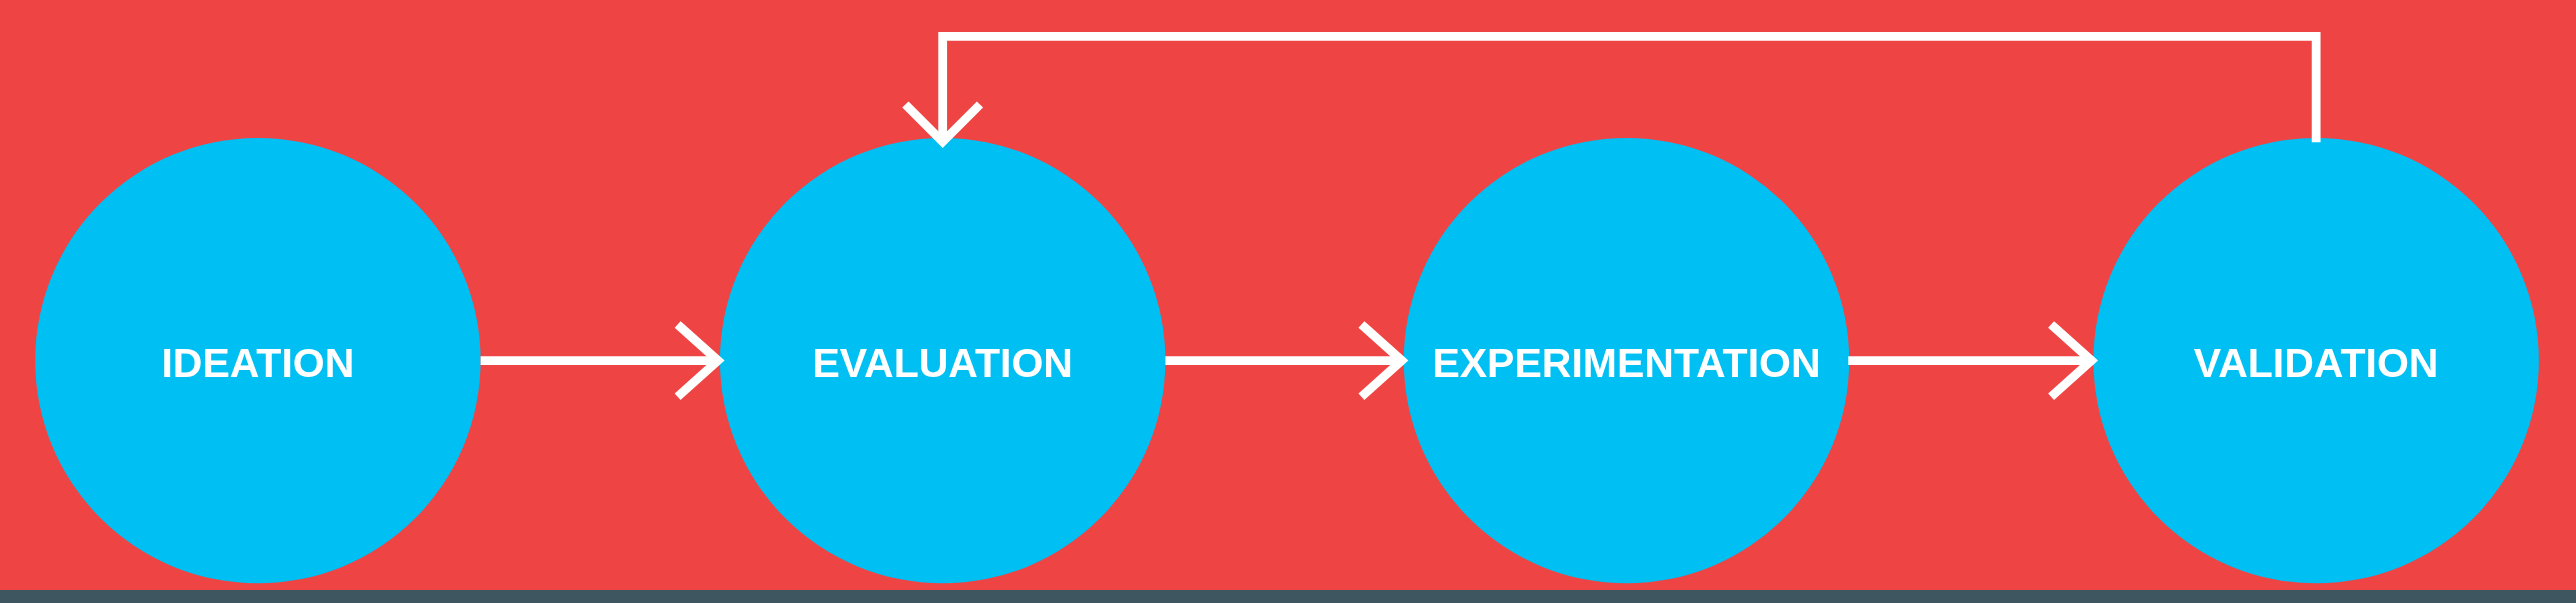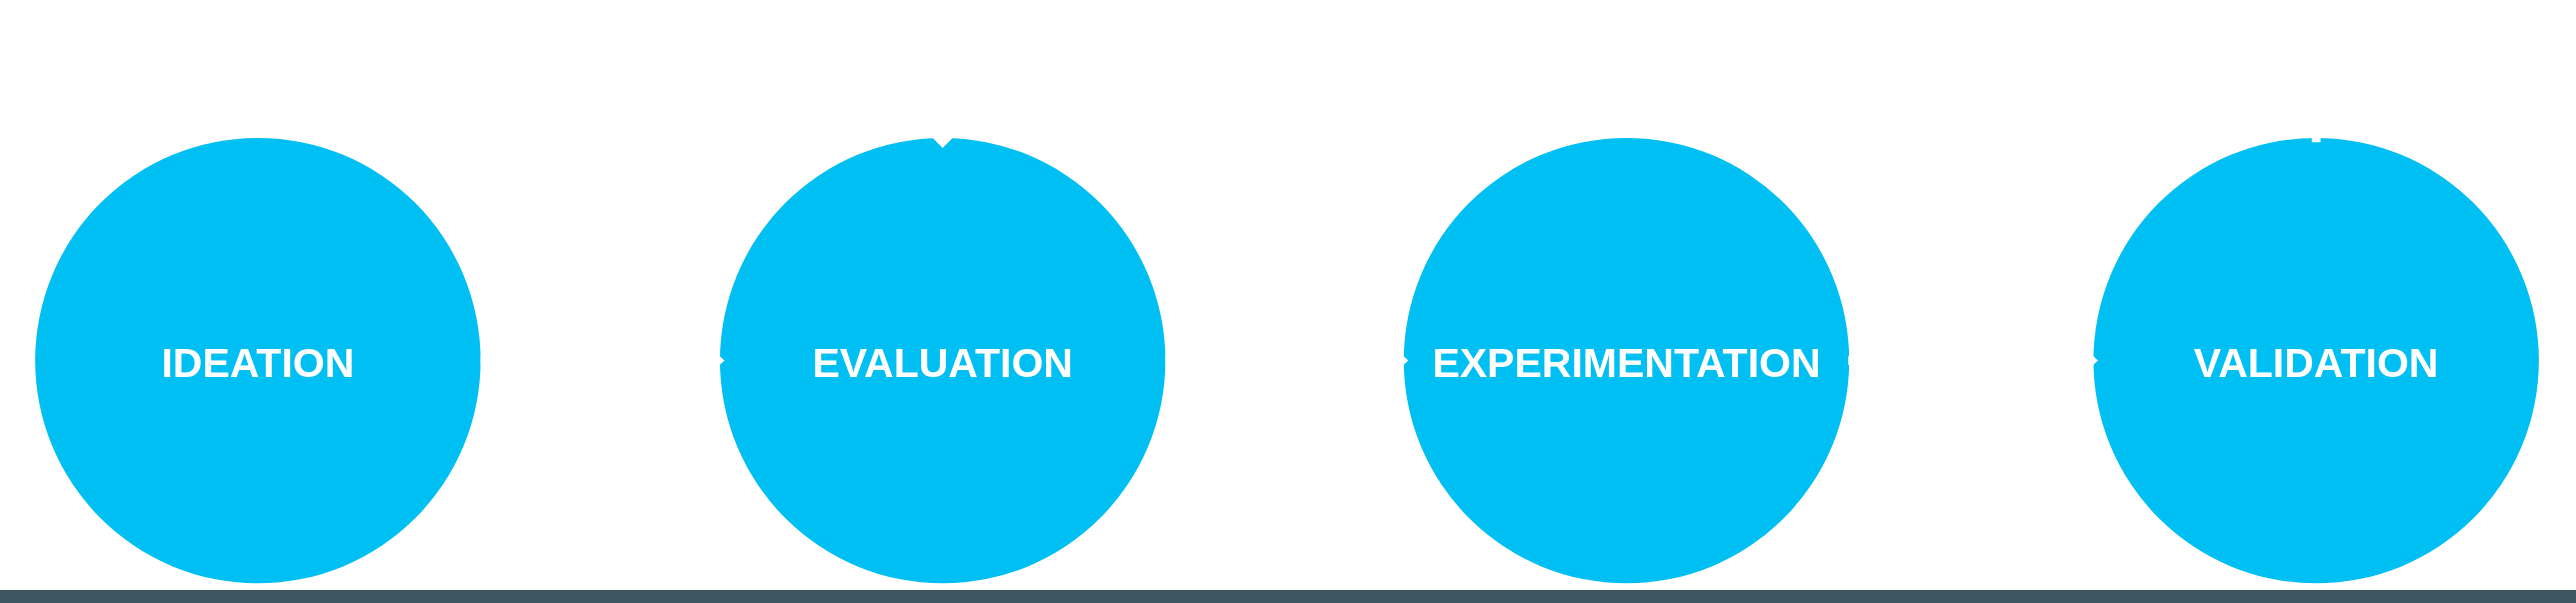--- a/index.html
+++ b/index.html
@@ -9,21 +9,21 @@
     background: #3d565f;
   }
   body {
     font-family: "Liberation Sans", sans-serif;
   }
   #diagram-root {
     position: relative;
     width: 2576px;
     height: 604px;
     overflow: hidden;
-    background: #ffffff;
+    background: #ef4444;
   }
   #flow-svg {
     position: absolute;
     left: 0;
     top: 0;
     width: 2576px;
     height: 604px;
     display: block;
   }
   .stage-label {

